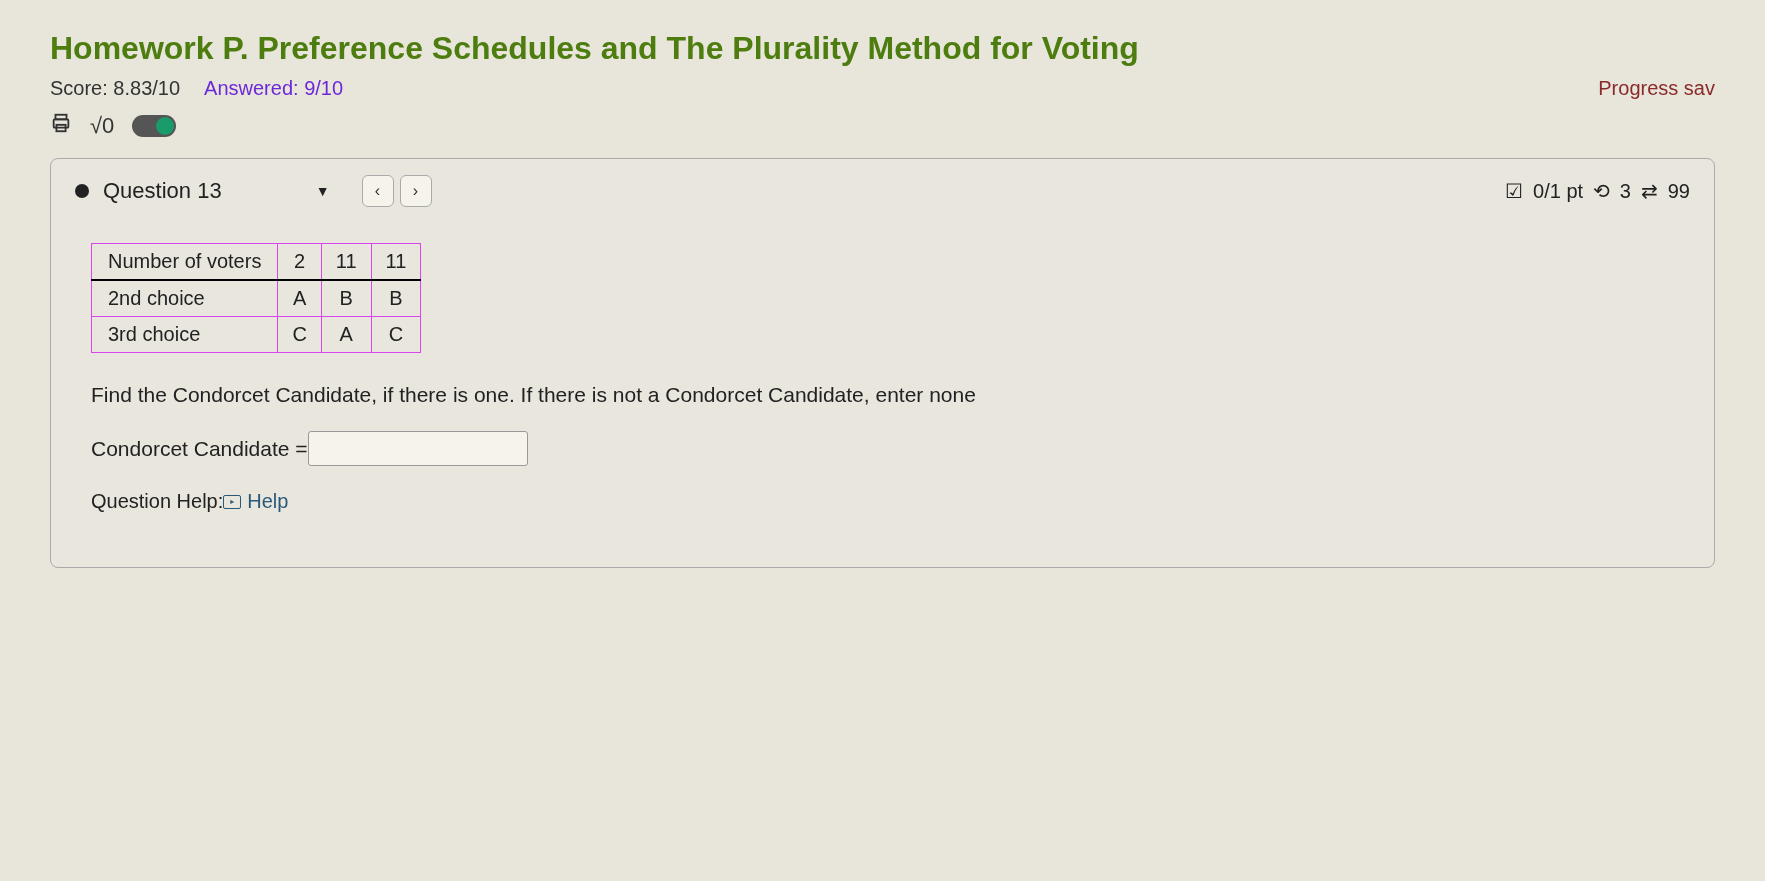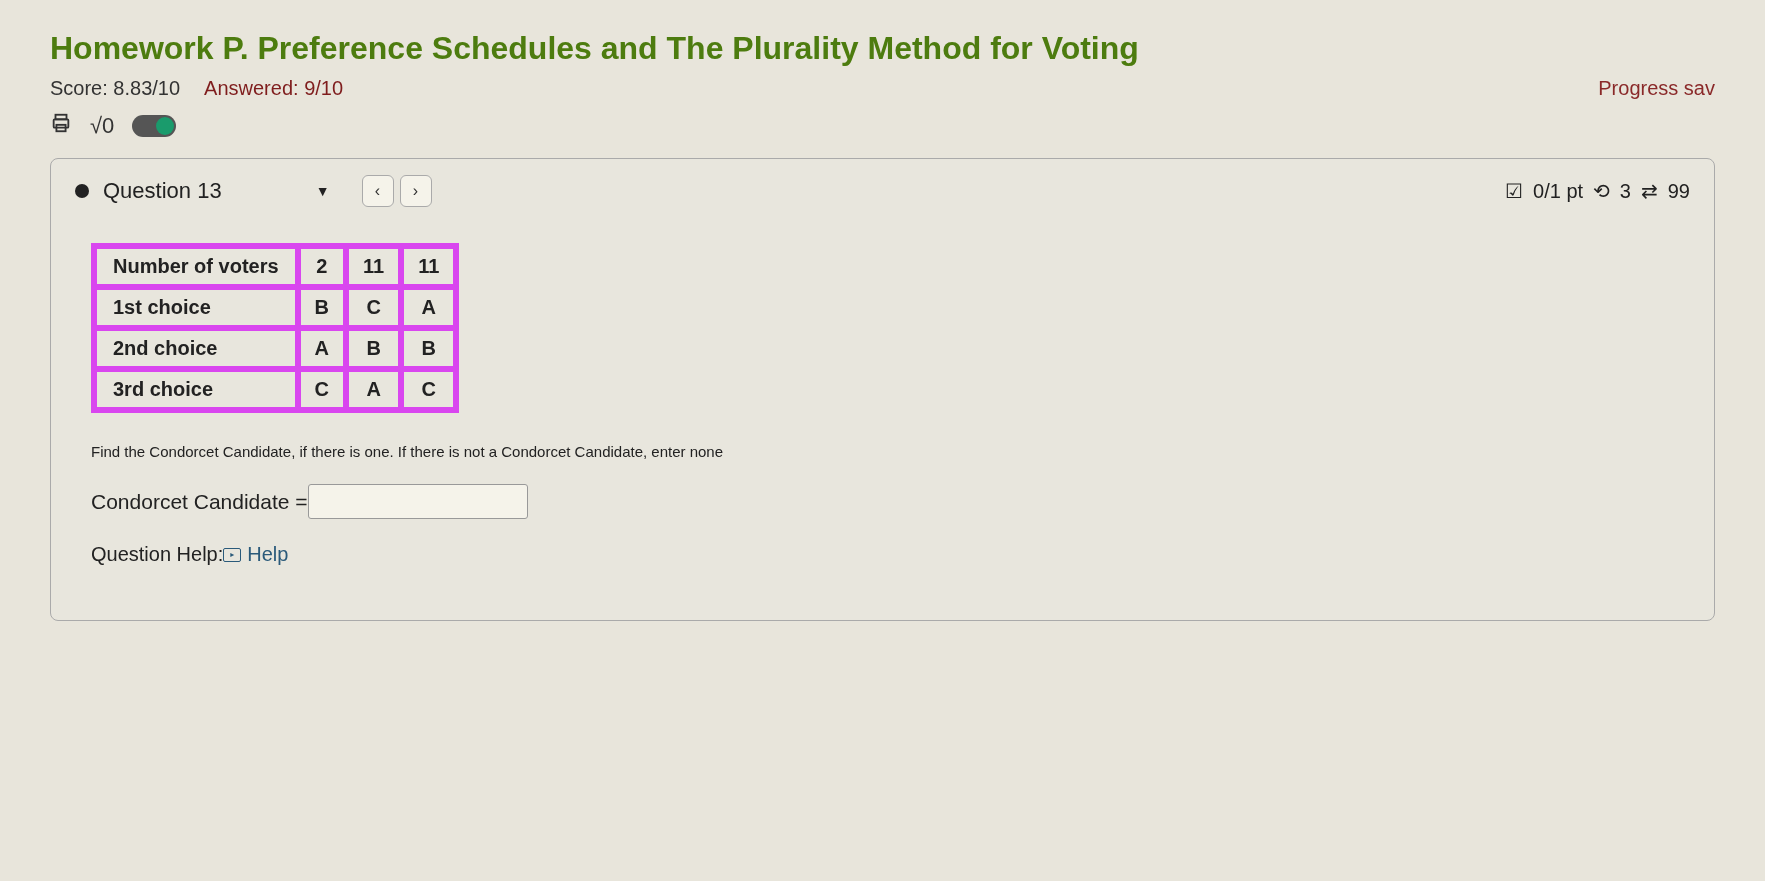--- a/index.html
+++ b/index.html
@@ -26,21 +26,21 @@
       margin-bottom: 12px;
     }
     .score-left {
       display: flex;
       align-items: center;
       gap: 24px;
       font-size: 20px;
       color: #333;
     }
     .score-left .answered {
-      color: #7f1d1d;
+      color: #6d28d9;
     }
     .progress-saved {
       color: #8a2929;
       font-size: 20px;
       font-weight: 500;
     }
     .toolbar-row {
       display: flex;
       align-items: center;
       gap: 18px;
@@ -134,37 +134,37 @@
       font-size: 20px;
     }
     .question-body {
       padding: 20px 40px 30px 40px;
     }
     .pref-table {
       border-collapse: collapse;
       margin-bottom: 30px;
     }
     .pref-table td, .pref-table th {
-      border: 6px solid #d946ef;
+      border: 1px solid #d946ef;
       padding: 6px 14px;
       font-size: 20px;
       text-align: center;
       color: #222;
-      font-weight: 700;
+      font-weight: 400;
     }
     .pref-table .row-label {
       text-align: left;
       padding-left: 16px;
       padding-right: 16px;
     }
     .pref-table tr:first-child td {
       border-bottom: 2px solid #000;
     }
     .prompt-text {
-      font-size: 15px;
+      font-size: 21px;
       color: #222;
       margin-bottom: 24px;
     }
     .answer-row {
       display: flex;
       align-items: center;
       font-size: 21px;
       color: #222;
       margin-bottom: 24px;
     }
@@ -259,26 +259,20 @@
   </div>
 
   <div class="question-body">
     <table class="pref-table">
       <tbody>
           <tr>
         <td class="row-label">Number of voters</td>
         <td>2</td>
         <td>11</td>
         <td>11</td>
-      </tr>
-      <tr>
-        <td class="row-label">1st choice</td>
-        <td>B</td>
-        <td>C</td>
-        <td>A</td>
       </tr>
       <tr>
         <td class="row-label">2nd choice</td>
         <td>A</td>
         <td>B</td>
         <td>B</td>
       </tr>
       <tr>
         <td class="row-label">3rd choice</td>
         <td>C</td>

